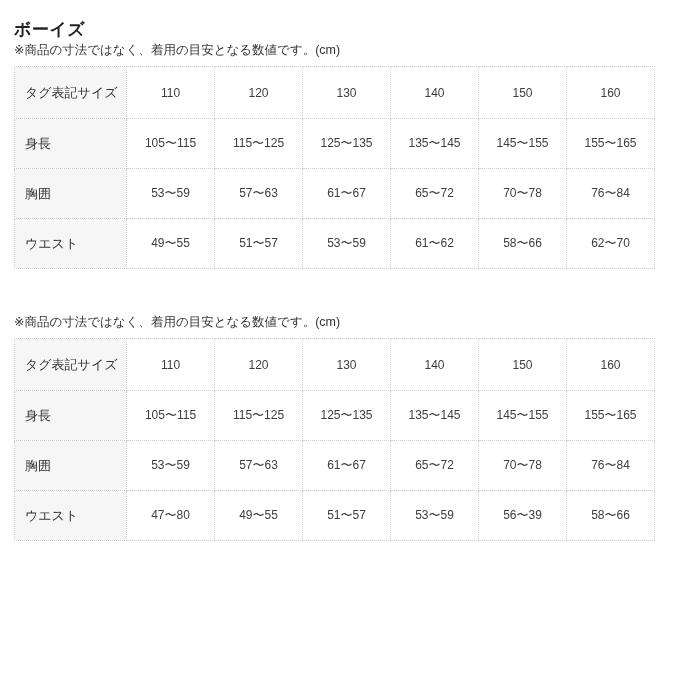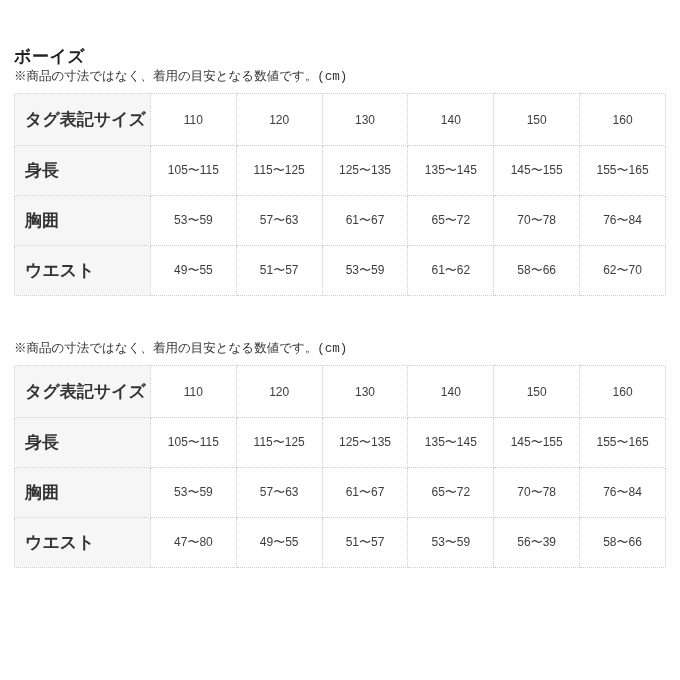--- a/index.html
+++ b/index.html
@@ -8,56 +8,55 @@
     background: #ffffff;
   }
   body {
     width: 680px;
     height: 680px;
     font-family: "Liberation Sans", "DejaVu Sans", sans-serif;
     color: #333333;
     overflow: hidden;
   }
   .page {
-    padding: 47px 14px 0 14px;
+    padding: 20px 14px 0 14px;
     box-sizing: border-box;
   }
   .section { margin: 0; }
   .section + .section { margin-top: 46px; }
   .section-title {
     margin: 0;
     font-size: 17px;
     line-height: 20px;
     font-weight: bold;
     color: #222222;
     letter-spacing: 0.5px;
   }
   .section-note {
     margin: 3px 0 8px 0;
     font-size: 12.5px;
     line-height: 15px;
     color: #333333;
-    font-family: Liberation Mono, monospace;
   }
   table.size-table {
     border-collapse: collapse;
     table-layout: fixed;
   }
   table.size-table th,
   table.size-table td {
     border: 1px dotted #cfcfcf;
     box-sizing: border-box;
     overflow: hidden;
     white-space: nowrap;
   }
   th.lbl {
     width: 112px;
     background: #f6f6f6;
-    font-size: 17px;
-    font-weight: bold;
+    font-size: 13px;
+    font-weight: normal;
     color: #333333;
     text-align: left;
     padding: 0 4px 0 10px;
     border-right: 4px solid #111111;
   }
   td.val {
     width: 88px;
     background: #ffffff;
     font-size: 12px;
     color: #3d3d3d;

